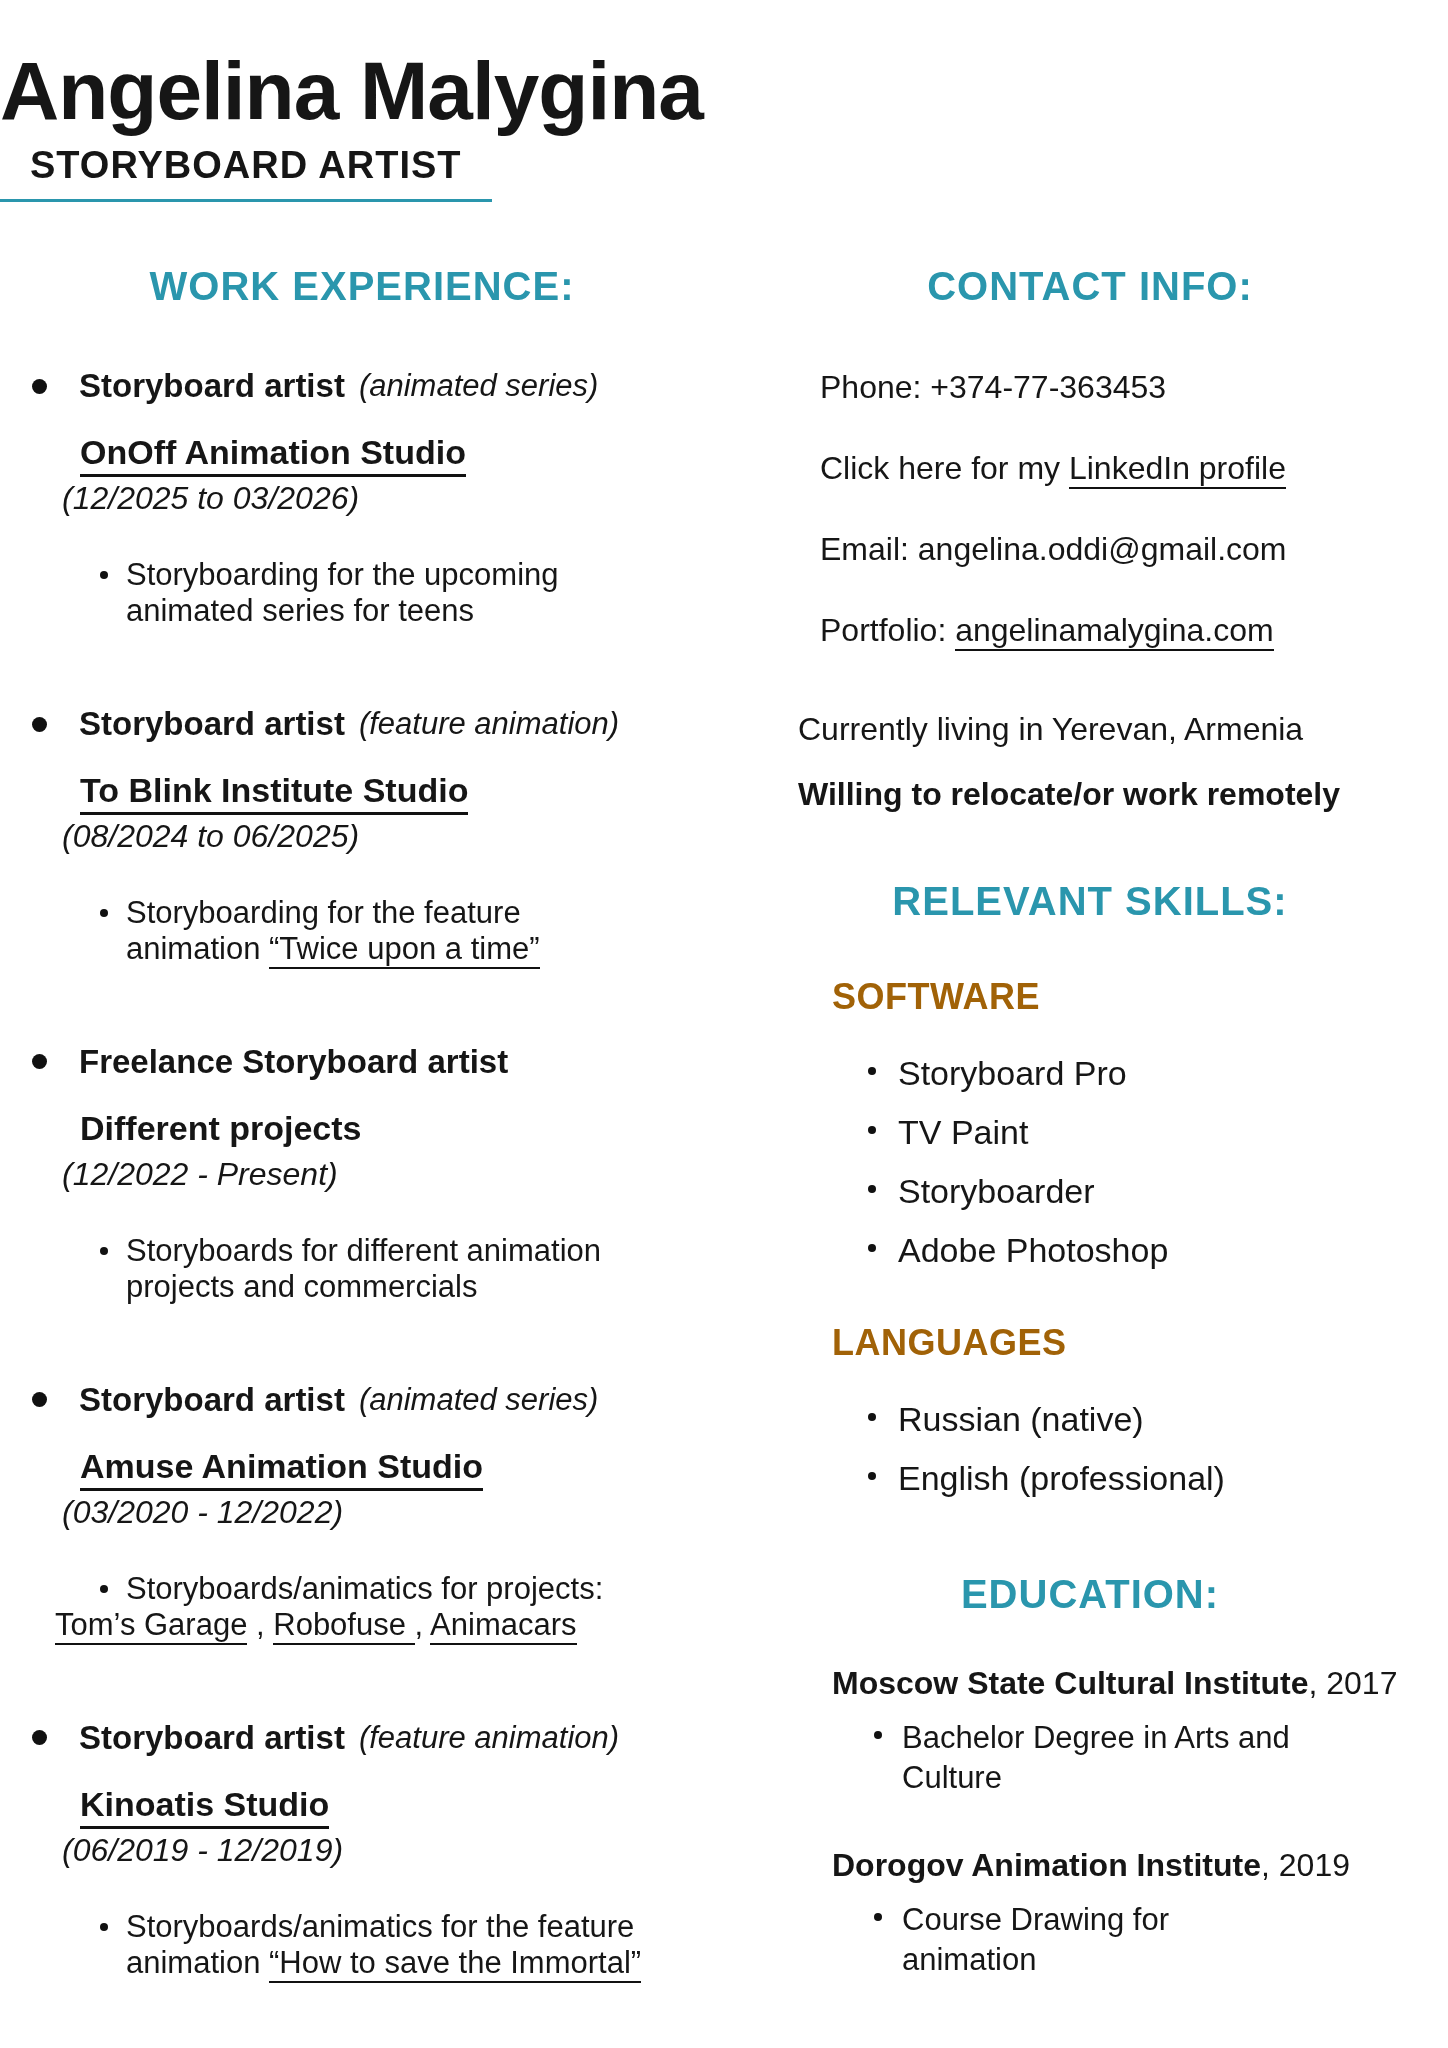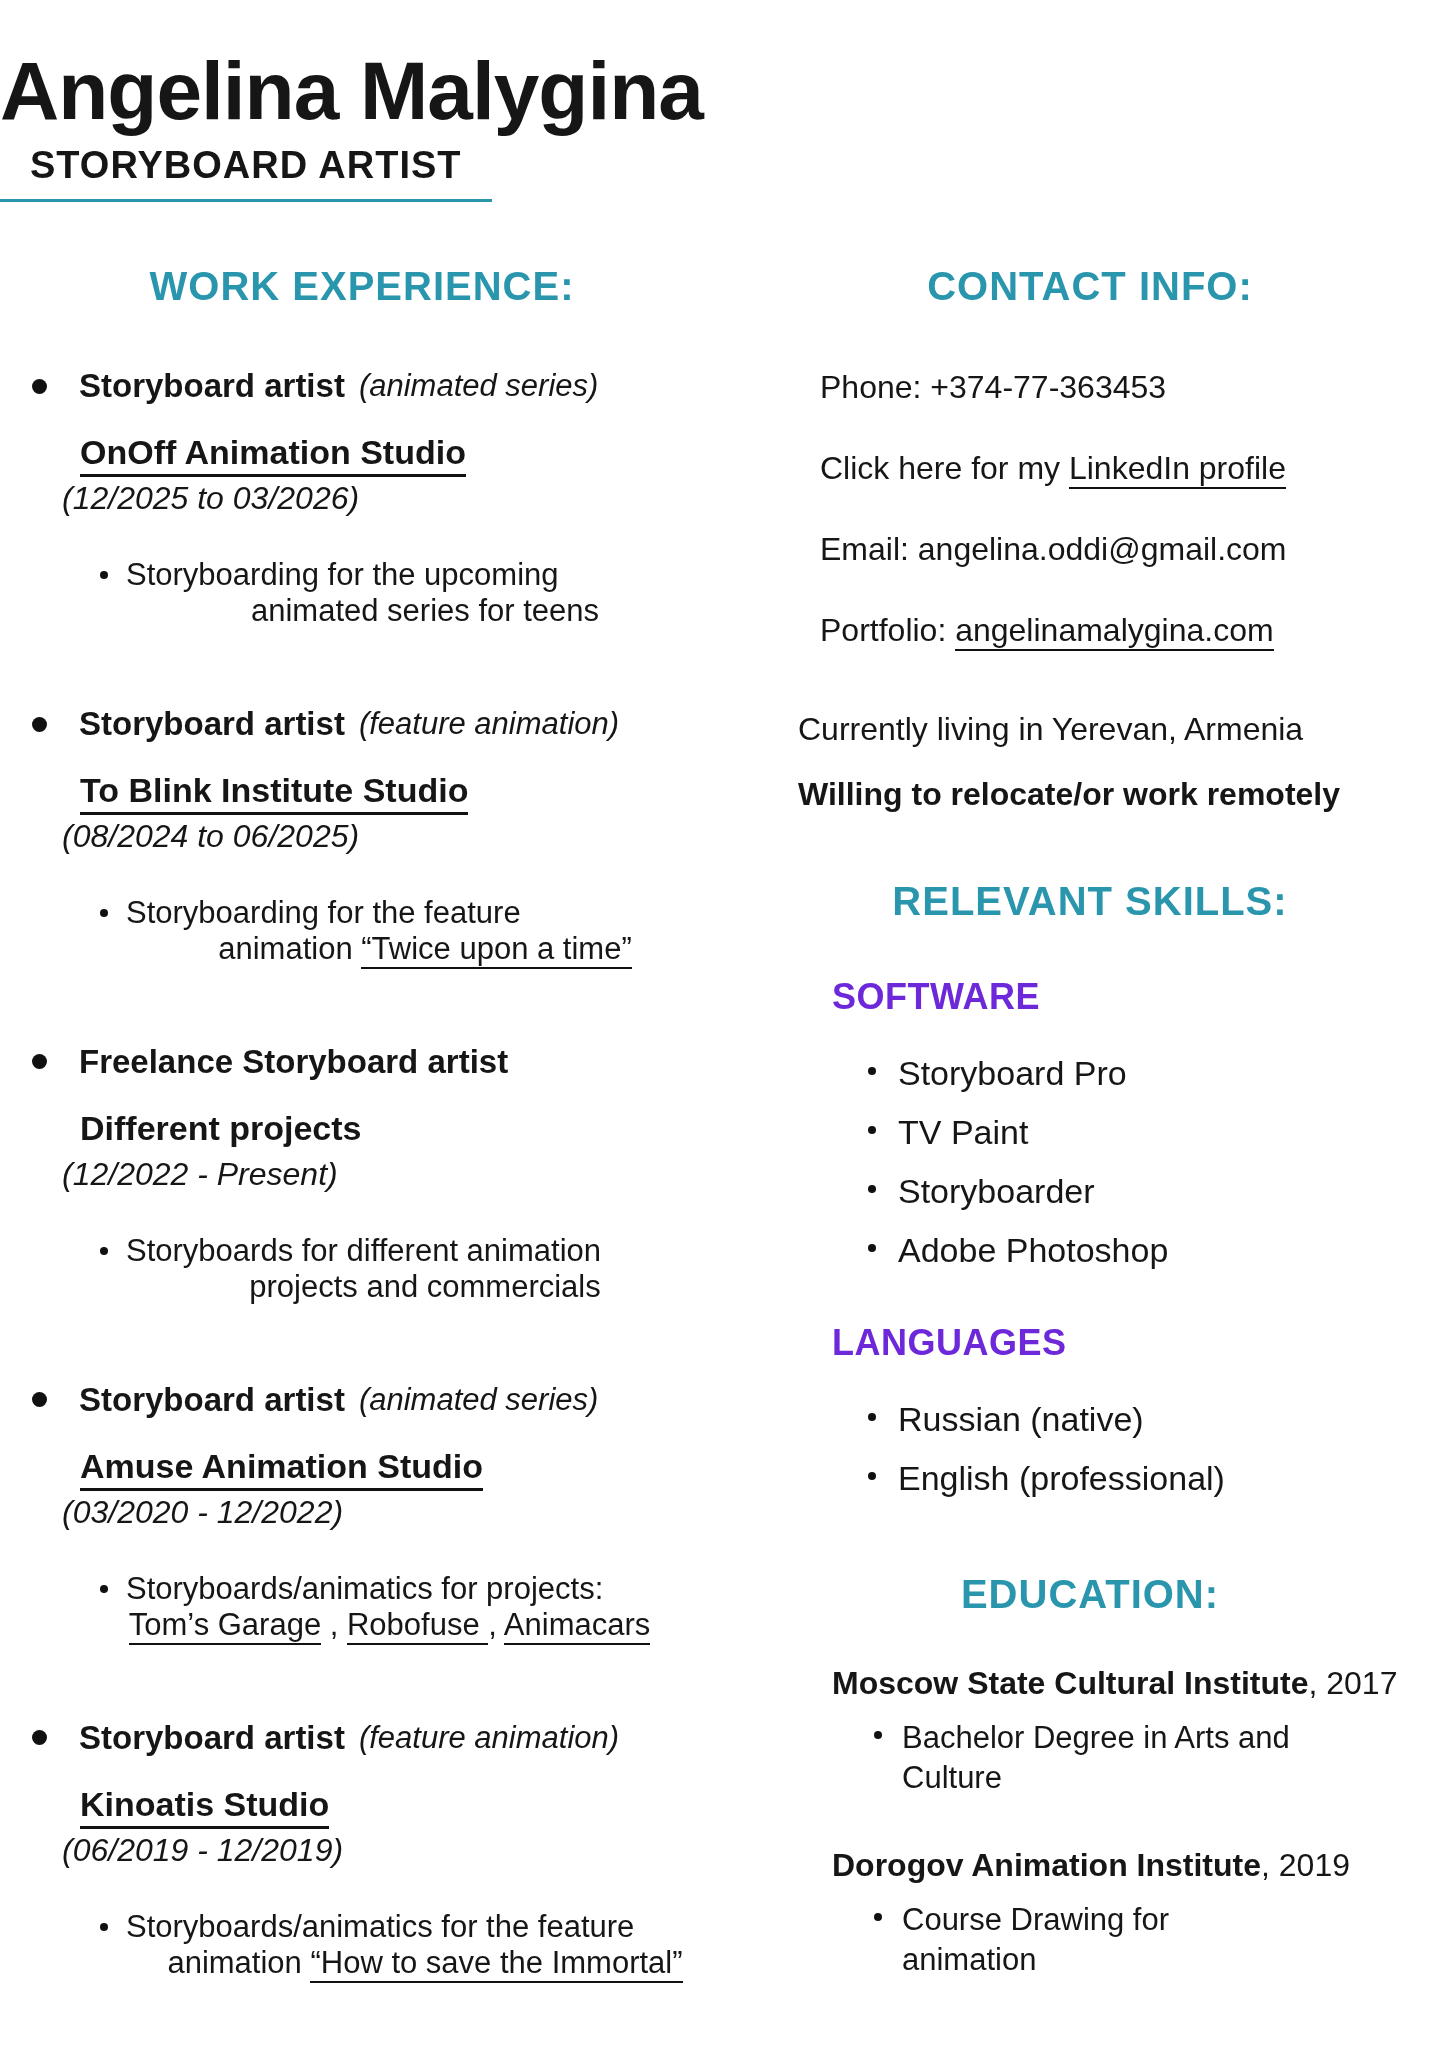--- a/index.html
+++ b/index.html
@@ -39,39 +39,39 @@
   .entry-head { display:flex; align-items:center; }
   .dot {
     width:15px; height:15px; border-radius:50%; background:#111;
     flex:none; margin-left:32px; margin-right:32px;
   }
   .entry-title { font-size:33px; font-weight:bold; }
   .entry-qualifier { font-size:31px; font-style:italic; margin-left:14px; font-weight:normal; }
   .company { margin-left:80px; margin-top:28px; font-size:34px; font-weight:bold; }
   .company .u { border-bottom:3px solid #111; padding-bottom:3px; }
   .dates { margin-left:62px; margin-top:8px; font-size:32px; font-style:italic; }
-  .desc { margin-top:40px; font-size:31px; line-height:1.16;text-align:center; }
+  .desc { margin-top:40px; font-size:31px; line-height:1.16; }
   .desc-row { display:flex; margin-left:100px; }
   .small-dot {
     width:8px; height:8px; border-radius:50%; background:#111;
     flex:none; margin-top:14px; margin-right:18px;
   }
   .desc-cont { margin-left:126px; }
   .desc-cont.outdent { margin-left:55px; }
   .ulink { border-bottom:2.5px solid #111; padding-bottom:1px; cursor:pointer; }
   
   .contact-block { margin-top:60px; }
   .contact-line { margin-left:74px; margin-bottom:44px; font-size:32px; }
   .loc-block { margin-top:62px; }
   .loc-line { margin-left:52px; font-size:32px; margin-bottom:28px; }
   .loc-line.bold { font-weight:bold; }
   
   .skills-heading { margin-top:66px; }
   .sub-heading {
-    color:#6d28d9; font-size:36px; font-weight:bold;
+    color:#a16207; font-size:36px; font-weight:bold;
     letter-spacing:0.5px; margin-left:86px; margin-top:52px;
   }
   .skill-list { margin-top:36px; }
   .skill-item { display:flex; margin-left:122px; font-size:34px; margin-bottom:20px; }
   .skill-item .small-dot { margin-top:13px; margin-right:22px; }
   
   .edu-heading { margin-top:74px; }
   .edu-entry { margin-left:86px; margin-top:48px; }
   .school-line { font-size:32px; }
   .school { font-weight:bold; }

